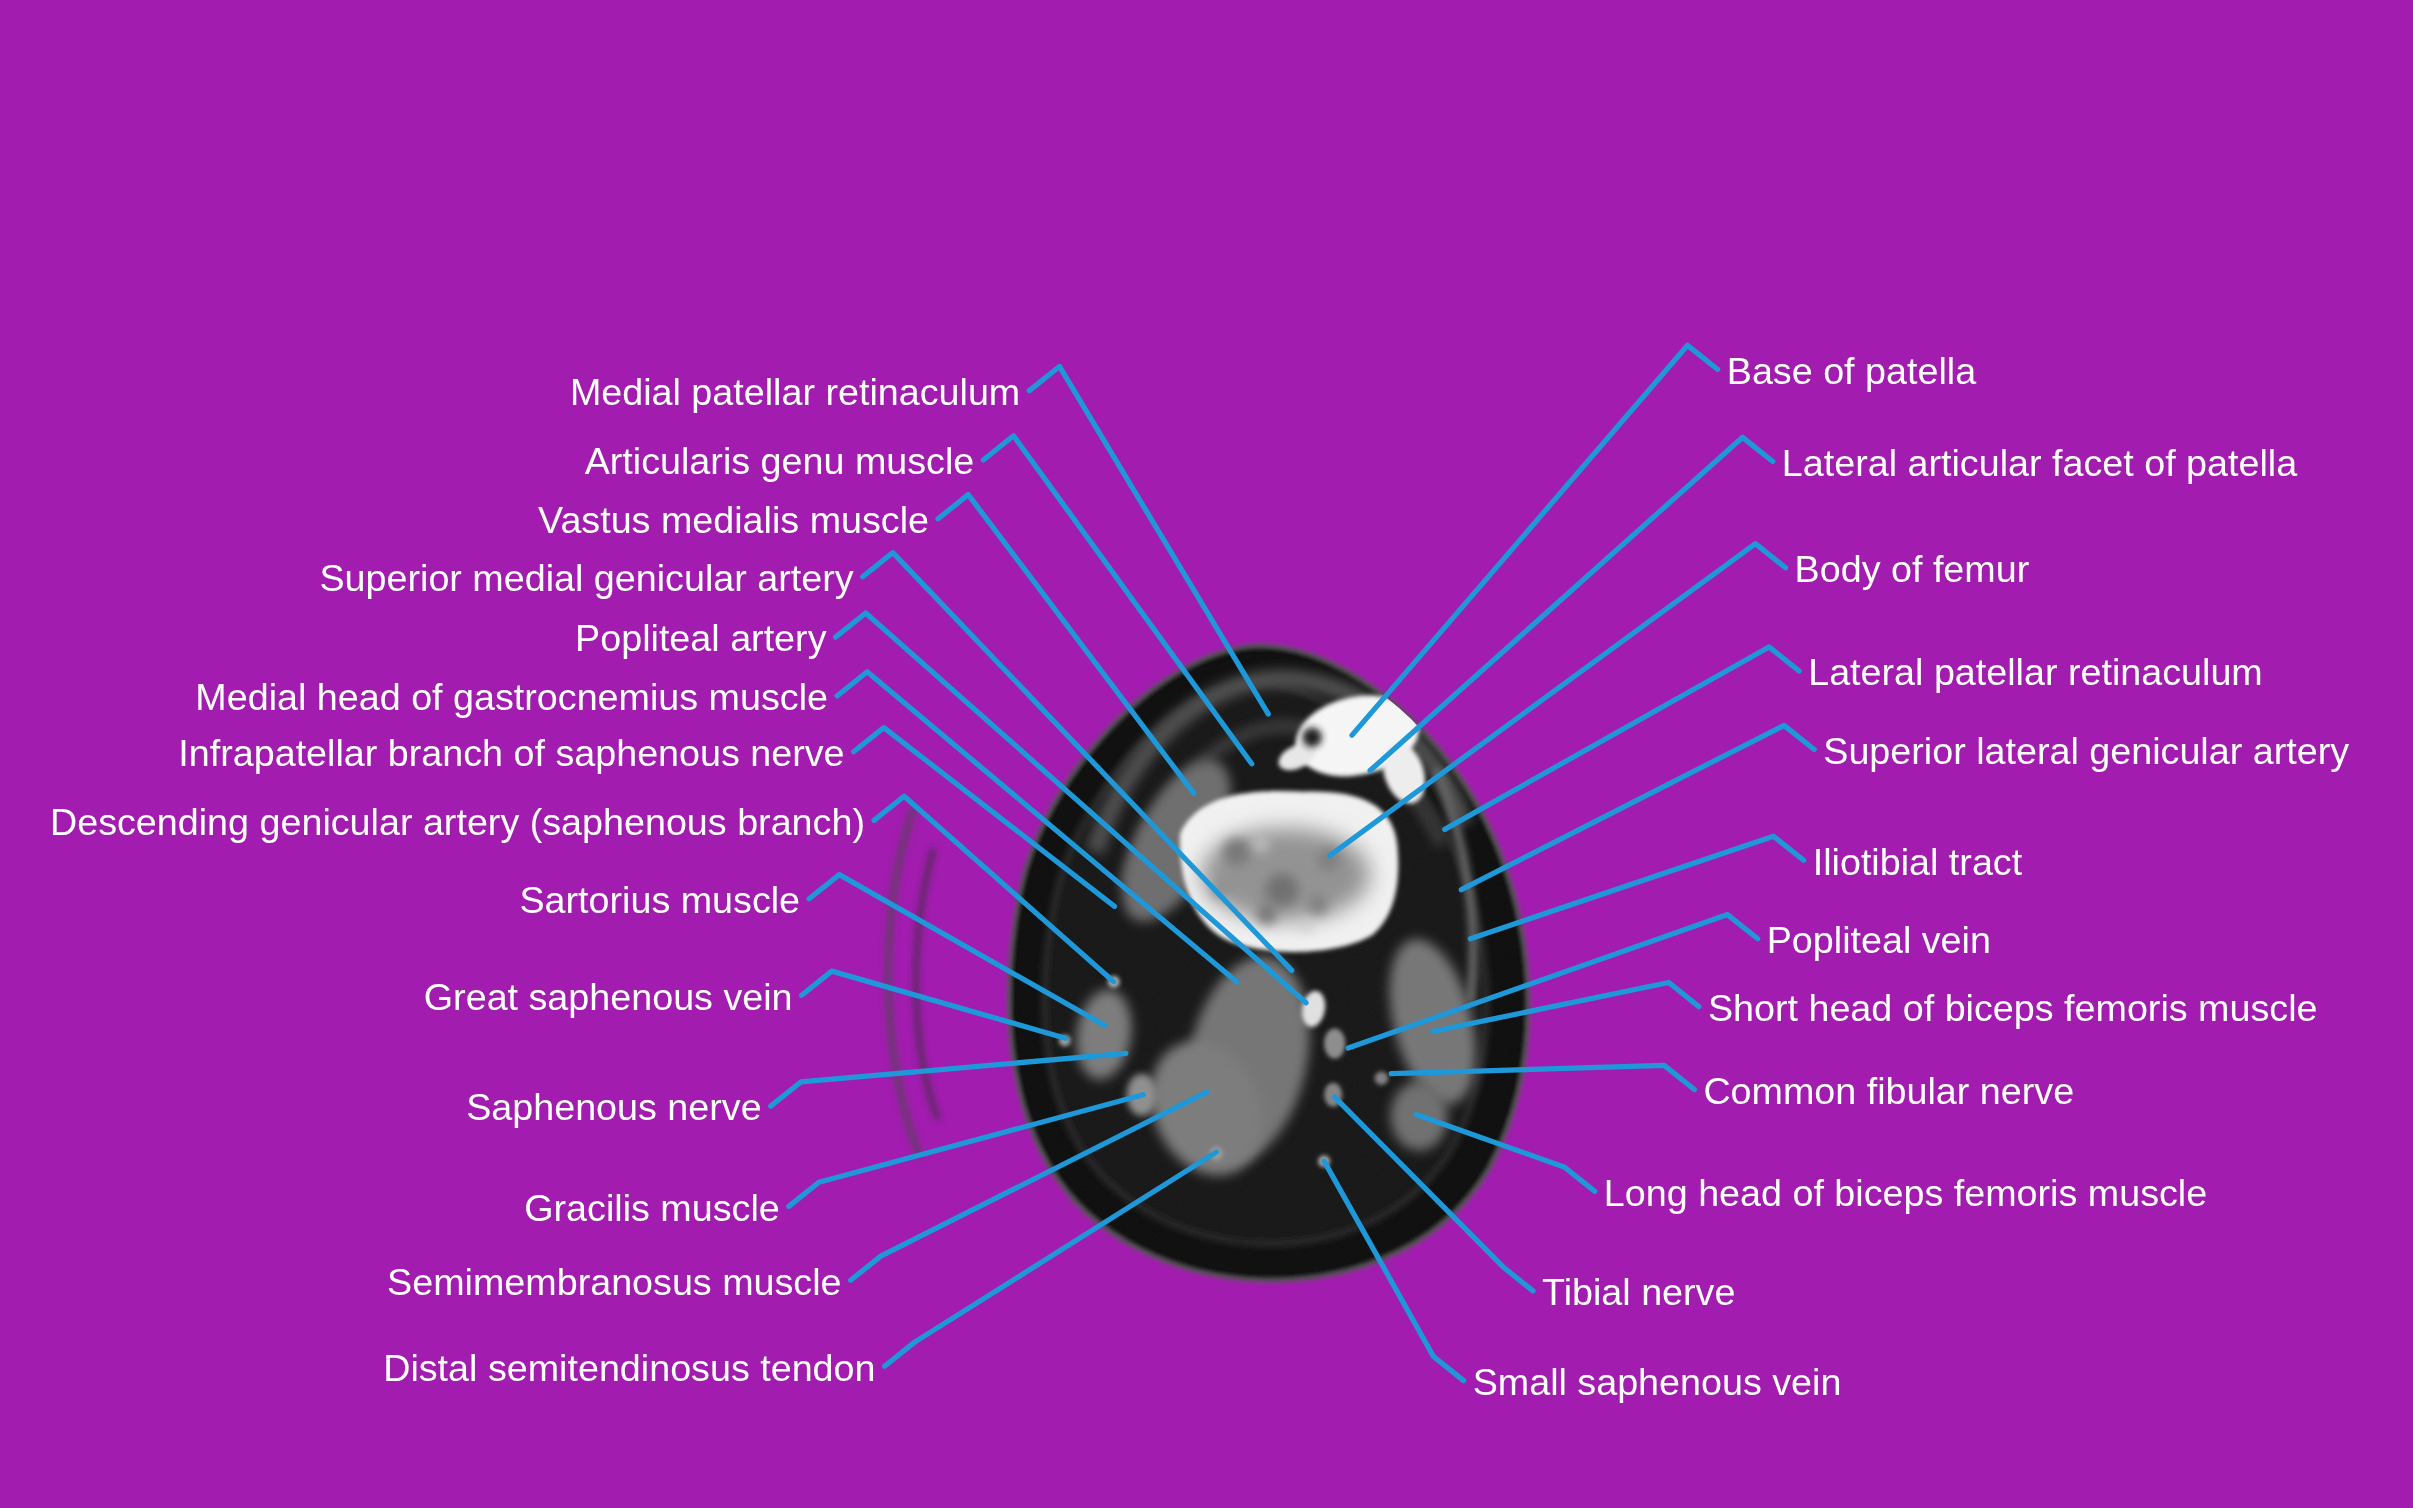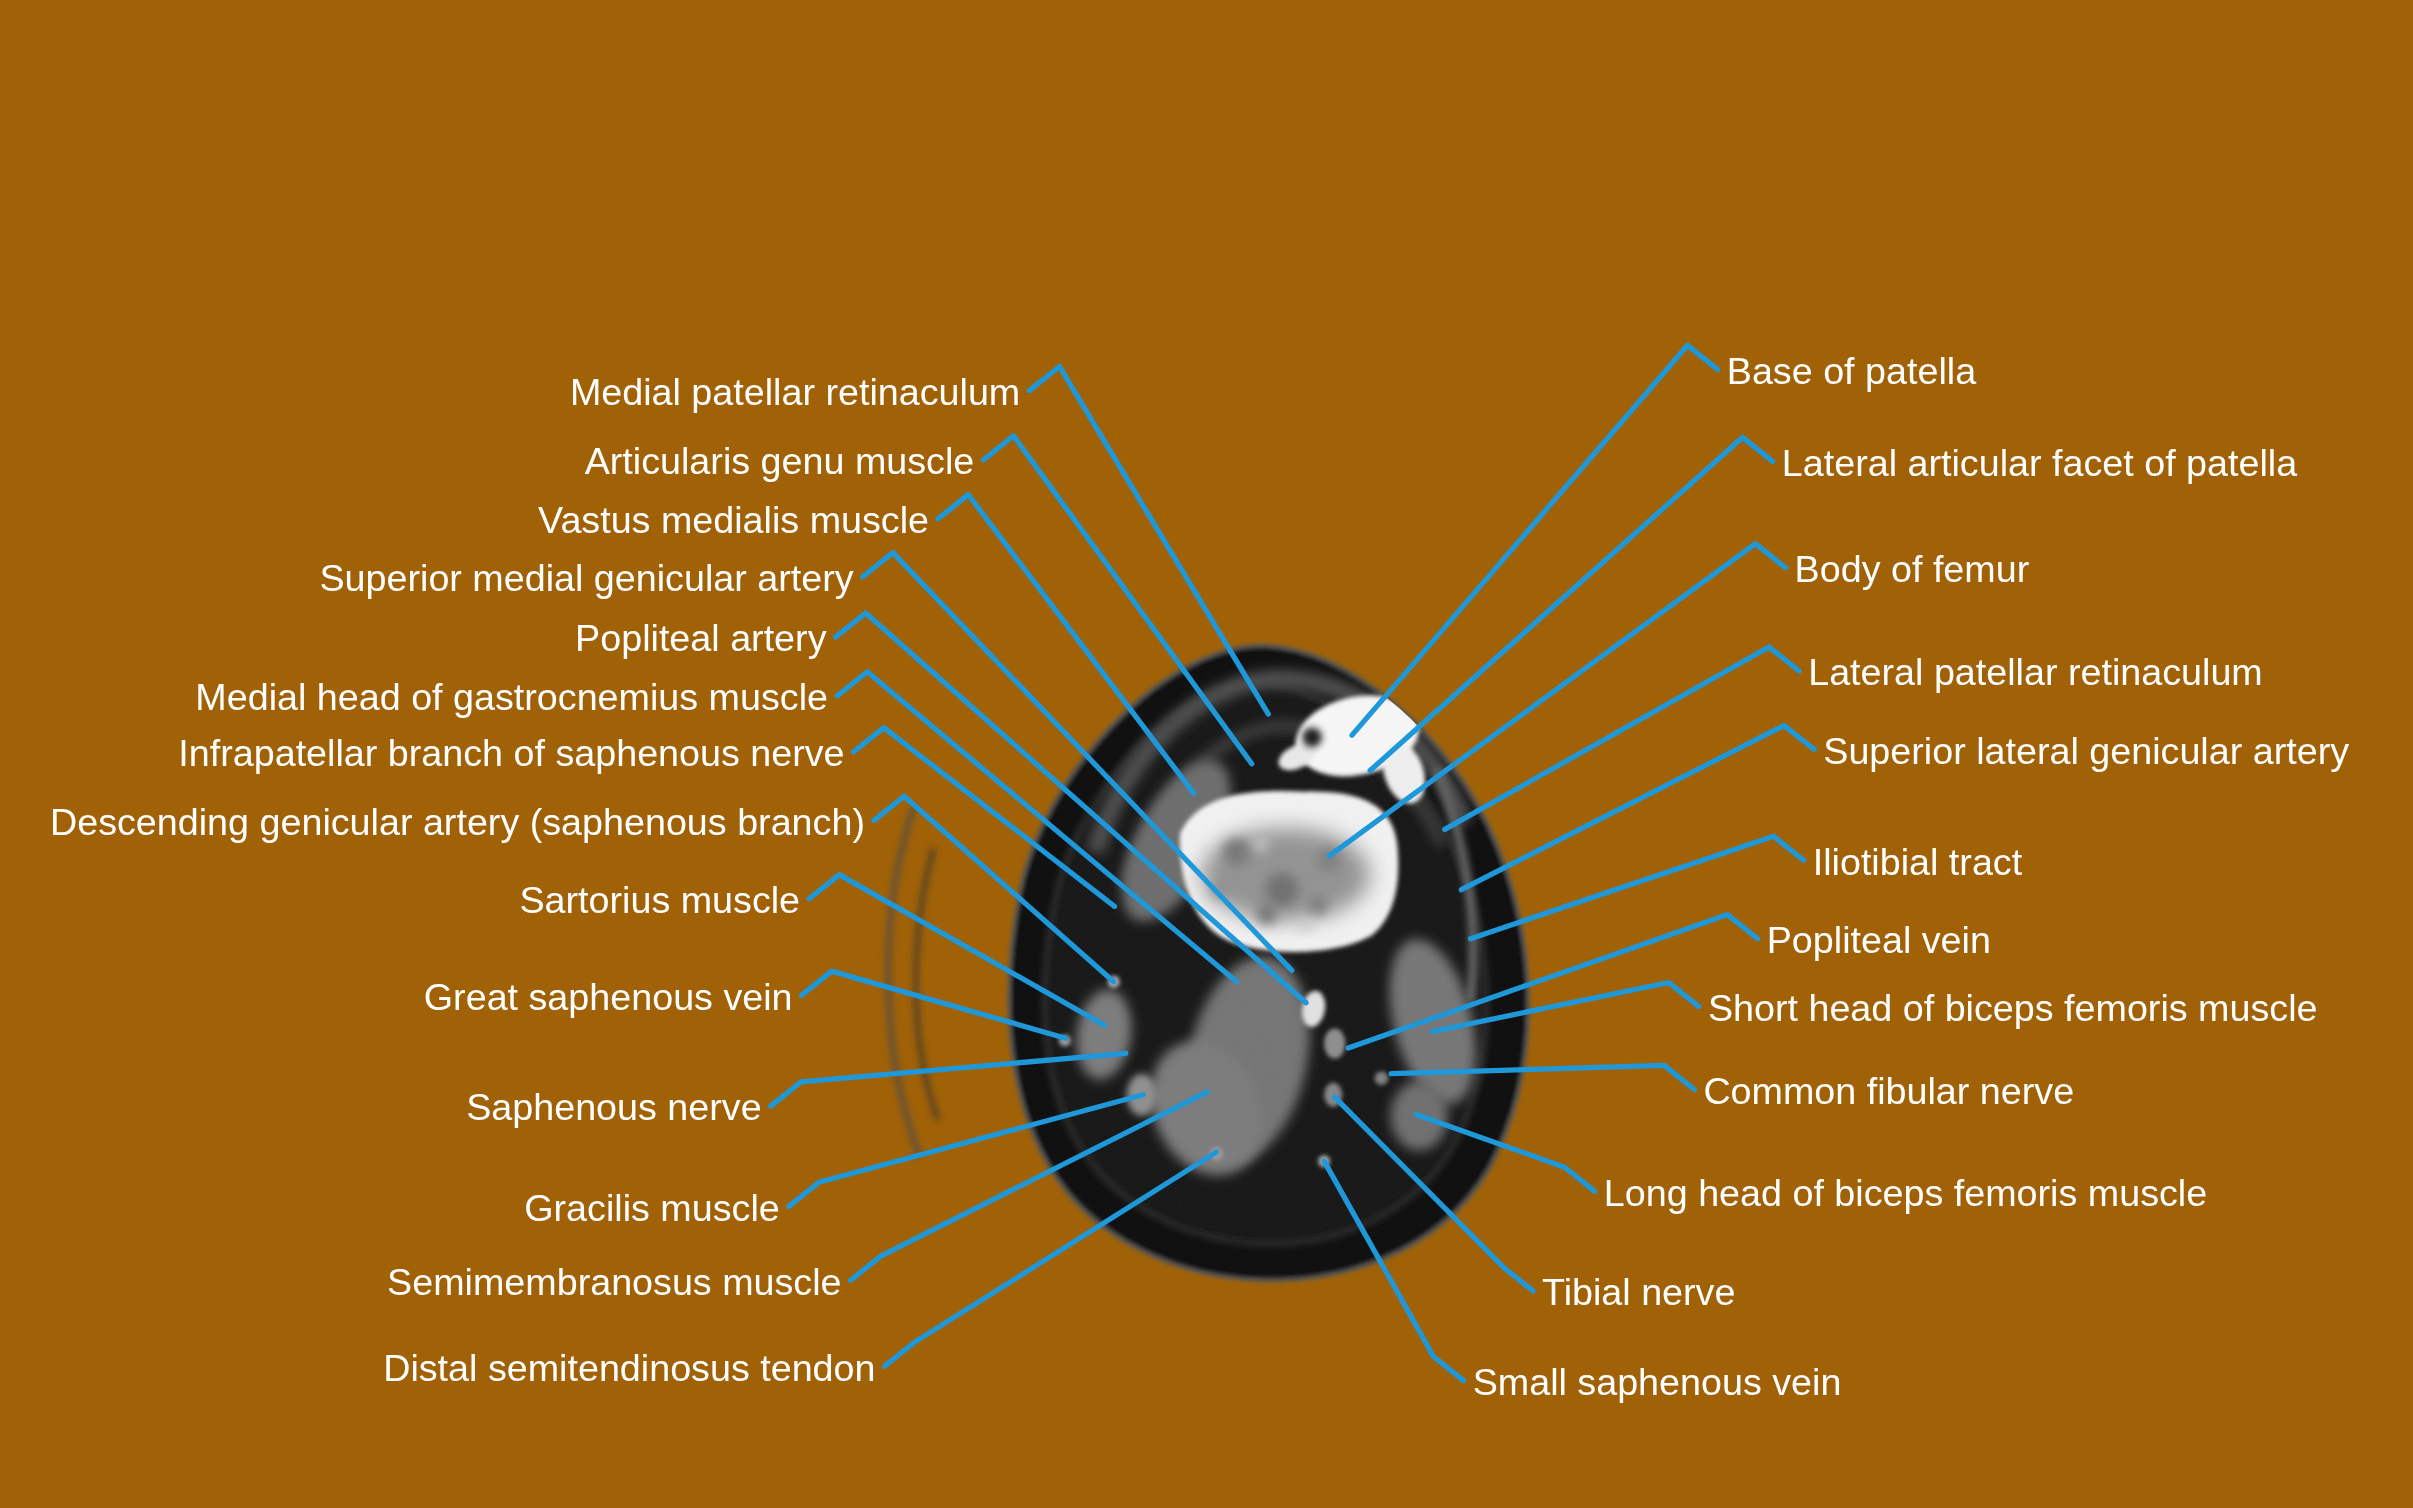--- a/index.html
+++ b/index.html
@@ -1,16 +1,16 @@
 <!DOCTYPE html>
 <html style="font-size:12px"><head>
 <meta charset="utf-8">
 <style>
   html,body{margin:0;padding:0;background:#000;}
-  .stage{position:relative;width:2413px;height:1508px;background:#a16207;overflow:hidden;}
+  .stage{position:relative;width:2413px;height:1508px;background:#a21caf;overflow:hidden;}
   svg{position:absolute;left:0;top:0;}
   .lbl{font-family:"Liberation Sans",sans-serif;font-size:50px;fill:#ffffff;}
   .leader{fill:none;stroke-width:7;stroke-linecap:round;stroke-linejoin:round;}
 </style>
 </head>
 <body>
 
 <div class="stage">
 <svg width="2413" height="1508" viewBox="0 0 3200 2000">
   <defs>

